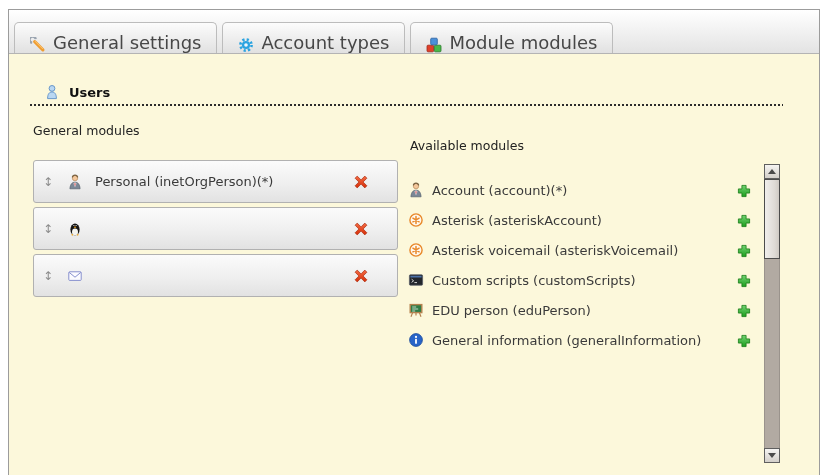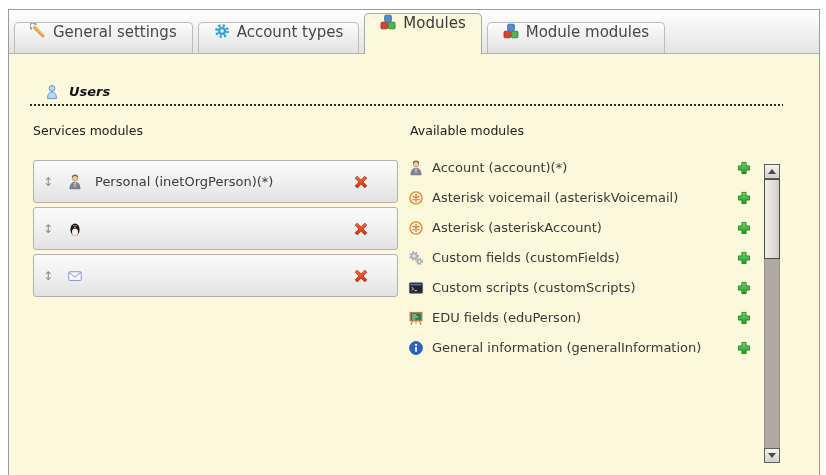--- a/index.html
+++ b/index.html
@@ -5,56 +5,56 @@
   html,body{margin:0;padding:0;width:826px;height:475px;overflow:hidden;background:#ffffff;
     font-family:"DejaVu Sans","Liberation Sans",sans-serif;}
   *{box-sizing:border-box;}
 
   .panel{position:absolute;left:8px;top:9px;width:812px;height:470px;
     border:1px solid #9c9c9c;border-bottom:none;background:#fcf8db;display:flex;flex-direction:column;}
 
   
   .tabbar{position:relative;height:44px;flex-shrink:0;display:flex;align-items:flex-end;
     padding-left:5px;background:linear-gradient(#ffffff,#e3e3e3);border-bottom:1px solid #b4b4b4;}
-  .tab{display:flex;align-items:flex-start;height:31px;padding:0 15px;margin-right:5px;
+  .tab{display:flex;align-items:flex-end;height:31px;padding:0 15px;margin-right:5px;
     background:linear-gradient(#fcfcfc,#e1e1e1);border:1px solid #bcbcbc;border-bottom:none;
-    border-radius:5px 5px 0 0;font-size:15px;color:#474747;cursor:pointer;white-space:nowrap;position:relative;}
+    border-radius:5px 5px 0 0;font-size:18px;color:#474747;cursor:pointer;white-space:nowrap;position:relative;}
   .tab .ic{margin-right:7px;}
   .tab.active{height:41px;margin-bottom:-1px;background:#fcf8db;border-color:#a8a8a8;z-index:2;color:#3a3a3a;}
 
   .ic{width:16px;height:16px;display:inline-block;vertical-align:middle;flex-shrink:0;}
   .ic14{width:14px;height:14px;}
 
   
   .content{flex:1;position:relative;padding:30px 20px 0 21px;}
 
-  .section-header{display:flex;align-items:flex-start;width:753px;padding-bottom:6px;position:relative;font-style:italic;}
+  .section-header{display:flex;align-items:flex-end;width:753px;padding-bottom:6px;position:relative;}
   .section-header:after{content:"";position:absolute;left:0;right:0;bottom:0;height:2px;
     background:repeating-linear-gradient(90deg,#2b2b2b 0 2px,transparent 2px 4px);}
   .section-header .ic{margin-left:14px;}
   .section-title{margin-left:9px;font-size:13px;font-weight:bold;color:#111;}
 
   .columns{display:flex;margin-top:17px;}
   .col-left{width:377px;flex-shrink:0;}
-  .col-right{width:357px;}
+  .col-right{width:357px;margin-top:15px;}
   .col-label{font-size:12.5px;color:#222;margin-left:3px;}
 
   
   .sel-list{margin-top:22px;}
   .selbox{width:365px;height:43px;margin:0 0 4px 3px;display:flex;align-items:center;padding-left:9px;
     background:linear-gradient(#fbfbfb 0%,#efefef 55%,#e2e2e2 100%);
     border:1px solid #b1b1b1;border-radius:3px;}
   .drag{width:16px;color:#8a8a8a;font-size:12px;cursor:move;user-select:none;}
   .selbox .iwrap{width:20px;display:flex;justify-content:center;margin:0 10px 0 6px;}
   .mlabel{font-size:13px;color:#3a3a3a;white-space:nowrap;}
   .del{margin-left:auto;margin-right:28px;width:16px;height:16px;cursor:pointer;border:none;background:none;padding:0;}
 
   
   .avail-list{margin-top:22px;}
-  .avail-row{display:flex;align-items:flex-start;height:30px;}
+  .avail-row{display:flex;align-items:center;height:30px;}
   .avail-row .iwrap{width:18px;display:flex;justify-content:center;margin-right:7px;}
   .add{margin-left:auto;margin-right:13px;width:14px;height:14px;cursor:pointer;border:none;background:none;padding:0;}
 
   
   .scrollbar{position:absolute;left:755px;top:110px;width:16px;height:299px;
     background:#b2aaa2;border:1px solid #9a938c;}
   .sb-btn{position:absolute;left:-1px;width:16px;height:15px;background:linear-gradient(#f5f4f2,#d3cfca);
     border:1px solid #5f5f5f;display:flex;align-items:center;justify-content:center;cursor:pointer;}
   .sb-up{top:-1px;}
   .sb-down{bottom:-1px;}
@@ -178,46 +178,40 @@
           <use href="#i-wrench"></use>
         </svg>
       <span>General settings</span>
     </div>
     <div class="tab">
       <svg class="ic">
           <use href="#i-gear"></use>
         </svg>
       <span>Account types</span>
     </div>
-    <div class="tab active">
-      <svg class="ic">
-          <use href="#i-blocks"></use>
-        </svg>
-      <span>Modules</span>
-    </div>
     <div class="tab">
       <svg class="ic">
           <use href="#i-blocks"></use>
         </svg>
       <span>Module modules</span>
     </div>
   </div>
 
   <div class="content">
 
     <div class="section-header">
       <svg class="ic">
           <use href="#i-pawn"></use>
         </svg>
       <span class="section-title">Users</span>
     </div>
 
     <div class="columns">
       <div class="col-left">
-        <div class="col-label">Services modules</div>
+        <div class="col-label">General modules</div>
         <div class="sel-list">
 
           <div class="selbox">
             <span class="drag">↕</span>
             <span class="iwrap">
                 <svg class="ic">
                   <use href="#i-person"></use>
                 </svg>
               </span>
             <span class="mlabel">Personal (inetOrgPerson)(*)</span>
@@ -276,56 +270,43 @@
                 </svg>
             </button>
           </div>
 
           <div class="avail-row">
             <span class="iwrap">
                 <svg class="ic">
                   <use href="#i-asterisk"></use>
                 </svg>
               </span>
+            <span class="mlabel">Asterisk (asteriskAccount)</span>
+            <button class="add">
+              <svg class="ic ic14">
+                  <use href="#i-plus"></use>
+                </svg>
+            </button>
+          </div>
+
+          <div class="avail-row">
+            <span class="iwrap">
+                <svg class="ic">
+                  <use href="#i-asterisk"></use>
+                </svg>
+              </span>
             <span class="mlabel">Asterisk voicemail (asteriskVoicemail)</span>
             <button class="add">
               <svg class="ic ic14">
                   <use href="#i-plus"></use>
                 </svg>
             </button>
           </div>
 
-          <div class="avail-row">
-            <span class="iwrap">
-                <svg class="ic">
-                  <use href="#i-asterisk"></use>
-                </svg>
-              </span>
-            <span class="mlabel">Asterisk (asteriskAccount)</span>
-            <button class="add">
-              <svg class="ic ic14">
-                  <use href="#i-plus"></use>
-                </svg>
-            </button>
-          </div>
-
-
-          <div class="avail-row">
-            <span class="iwrap">
-                <svg class="ic">
-                  <use href="#i-gears"></use>
-                </svg>
-              </span>
-            <span class="mlabel">Custom fields (customFields)</span>
-            <button class="add">
-              <svg class="ic ic14">
-                  <use href="#i-plus"></use>
-                </svg>
-            </button>
-          </div>
+
 
           <div class="avail-row">
             <span class="iwrap">
                 <svg class="ic">
                   <use href="#i-terminal"></use>
                 </svg>
               </span>
             <span class="mlabel">Custom scripts (customScripts)</span>
             <button class="add">
               <svg class="ic ic14">
@@ -333,21 +314,21 @@
                 </svg>
             </button>
           </div>
 
           <div class="avail-row">
             <span class="iwrap">
                 <svg class="ic">
                   <use href="#i-board"></use>
                 </svg>
               </span>
-            <span class="mlabel">EDU fields (eduPerson)</span>
+            <span class="mlabel">EDU person (eduPerson)</span>
             <button class="add">
               <svg class="ic ic14">
                   <use href="#i-plus"></use>
                 </svg>
             </button>
           </div>
 
 
           <div class="avail-row">
             <span class="iwrap">

